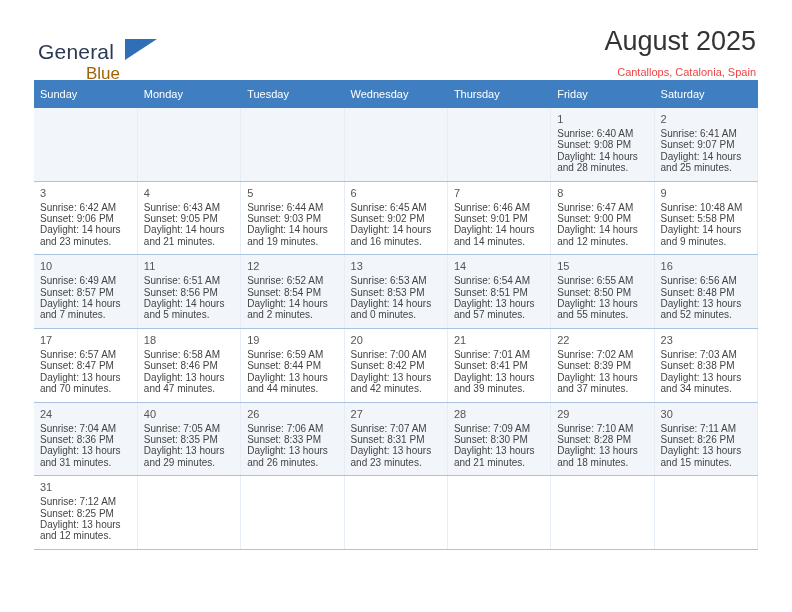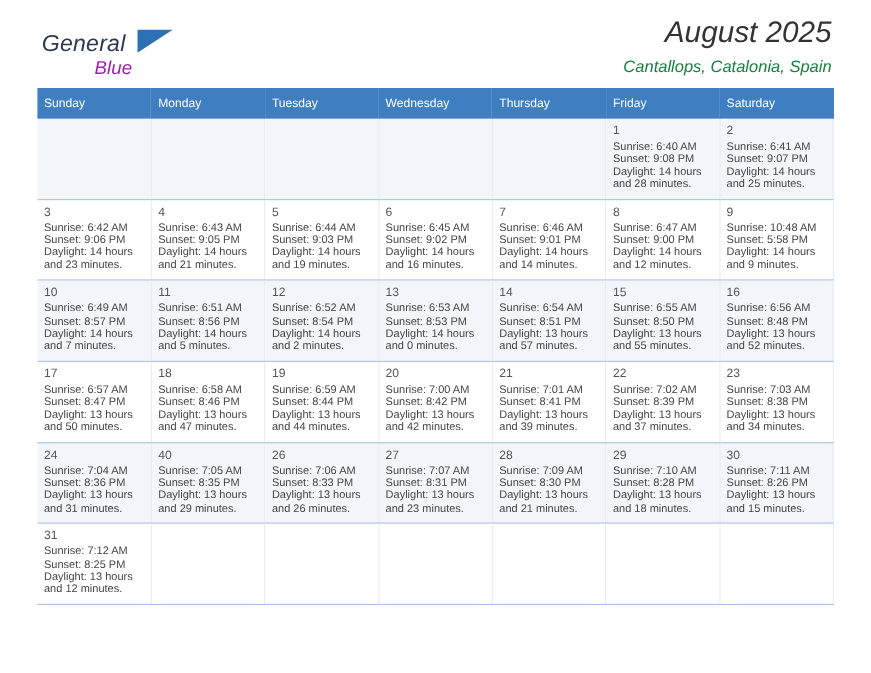--- a/index.html
+++ b/index.html
@@ -17,47 +17,46 @@
   .page {
     position: relative;
     width: 792px;
     height: 612px;
     box-sizing: border-box;
     padding: 0 34px;
   }
   
   .header {
     display: flex;
-    align-items: flex-end;
+    align-items: center;
     justify-content: space-between;
     padding-top: 37px;
     height: 68px;
     box-sizing: border-box;
-    font-style: italic;
   }
   .brand {
     position: relative;
     width: 150px;
     height: 54px;
     flex: 0 0 auto;
   }
   .brand-general {
     position: absolute;
     left: 4px;
     top: 14px;
     font-size: 21px;
     color: #2b3a52;
     letter-spacing: 0.2px;
   }
   .brand-blue {
     position: absolute;
     left: 52px;
     top: 38px;
     font-size: 17px;
-    color: #a21caf;
+    color: #a16207;
   }
   .brand-flag {
     position: absolute;
     left: 91px;
     top: 13px;
     width: 0;
     height: 0;
     border-left: 32px solid #2f6fb5;
     border-bottom: 21px solid transparent;
   }
@@ -66,22 +65,22 @@
     flex: 1 1 auto;
     padding-right: 2px;
   }
   .title-main {
     font-size: 27px;
     color: #333333;
     line-height: 30px;
     font-weight: normal;
   }
   .title-sub {
-    font-size: 15px;
-    color: #15803d;
+    font-size: 11px;
+    color: #ef4444;
     margin-top: 9px;
     line-height: 15px;
   }
   
   table.calendar {
     width: 724px;
     border-collapse: collapse;
     table-layout: fixed;
     margin-top: 12px;
   }
@@ -328,21 +327,21 @@
             </div>
           </td>
         </tr>
         <tr class="band-plain">
           <td class="">
             <div class="daynum">17</div>
             <div class="info">
               <div>Sunrise: 6:57 AM</div>
               <div>Sunset: 8:47 PM</div>
               <div>Daylight: 13 hours</div>
-              <div>and 50 minutes.</div>
+              <div>and 70 minutes.</div>
             </div>
           </td>
           <td class="">
             <div class="daynum">18</div>
             <div class="info">
               <div>Sunrise: 6:58 AM</div>
               <div>Sunset: 8:46 PM</div>
               <div>Daylight: 13 hours</div>
               <div>and 47 minutes.</div>
             </div>

